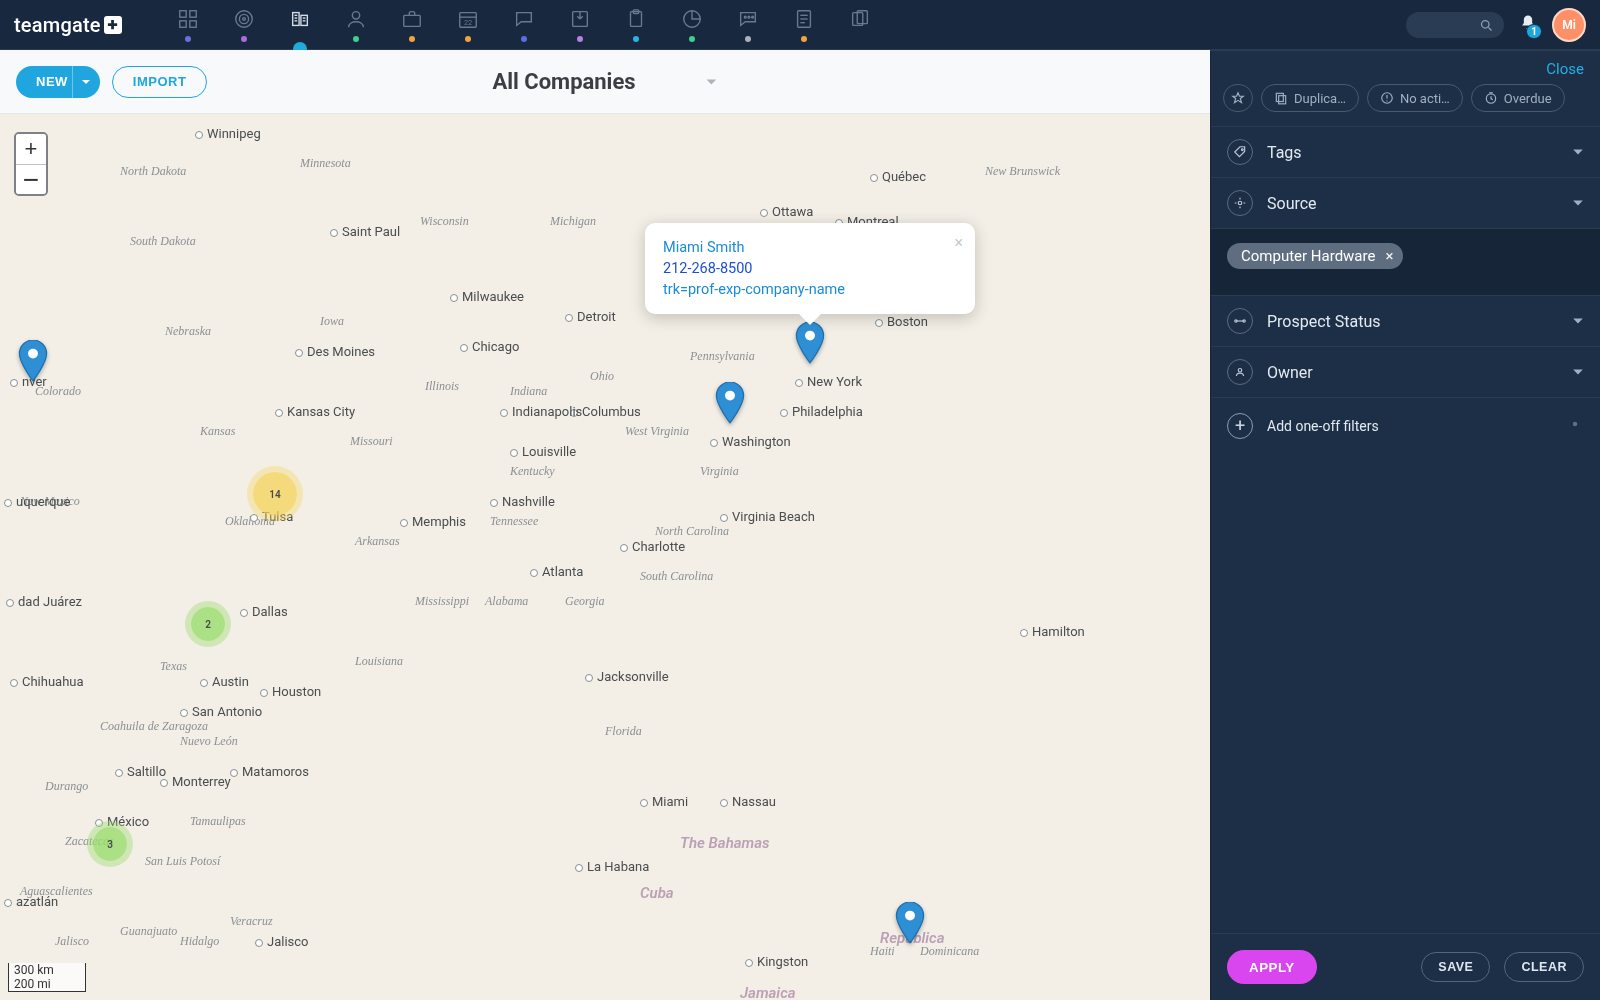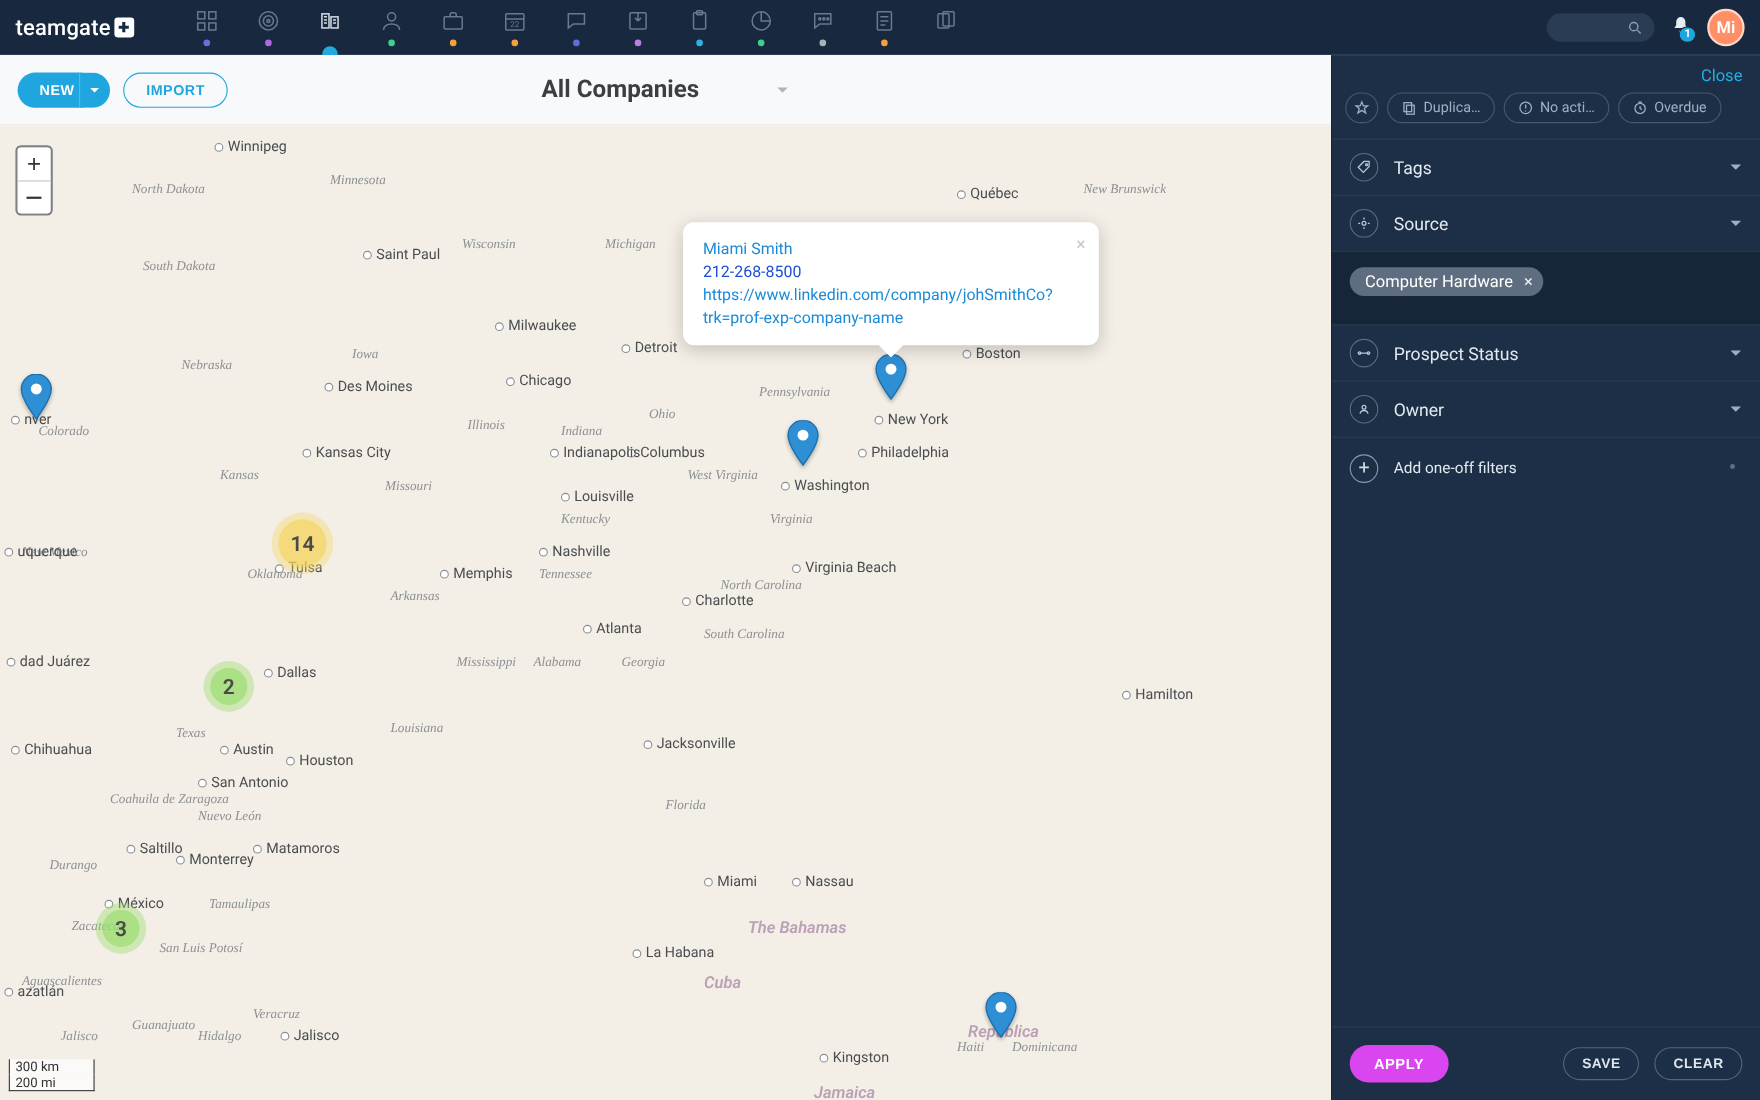--- a/index.html
+++ b/index.html
@@ -56,21 +56,21 @@
   .search-pill svg { width:15px; height:15px; stroke:#8ea0b4; fill:none; stroke-width:2; }
   .bell { position:relative; }
   .bell svg { width:20px; height:20px; fill:#e8edf3; }
   .bell-badge {
     position:absolute; bottom:-2px; right:-4px; background:#1fa6df; color:#fff;
     font-size:10px; font-weight:700; border-radius:8px; padding:0 4px; line-height:13px;
     border:1.5px solid #18293f;
   }
   .avatar {
     width:34px; height:34px; border-radius:50%;
-    background:#ff8f66; color:#fff; font-weight:600; font-size:15px;
+    background:#ff8f66; color:#fff; font-weight:600; font-size:12px;
     display:flex; align-items:center; justify-content:center;
     border:2px solid #ffd8c6;
   }
 
   
   .main { display:flex; height:calc(1000px - 50px); }
   .left  { flex:1 1 auto; position:relative; display:flex; flex-direction:column; }
   .right { width:390px; background:#1d2f46; color:#e3e9f0; display:flex; flex-direction:column; border-left:1px solid #15263b; }
 
   
@@ -138,21 +138,21 @@
   
   .scale { position:absolute; left:8px; bottom:8px; font-size:12px; color:#333; }
   .scale div{ border:1.5px solid #333; border-top:none; padding:0 5px; background:rgba(255,255,255,.7); width:78px;}
   .scale div:first-child{border-bottom:none}
 
   
   .pin { position:absolute; width:30px; height:42px; transform:translate(-50%,-100%); cursor:pointer;}
   .pin svg{width:100%;height:100%; filter:drop-shadow(0 2px 2px rgba(0,0,0,.3));}
   .cluster {
     position:absolute; transform:translate(-50%,-50%); border-radius:50%;
-    display:flex;align-items:center;justify-content:center; font-weight:600; color:#4a4a4a; font-size:19px; cursor:pointer;
+    display:flex;align-items:center;justify-content:center; font-weight:600; color:#4a4a4a; font-size:10px; cursor:pointer;
   }
   .cluster.yellow{ width:44px;height:44px; background:rgba(246,211,87,.75); box-shadow:0 0 0 6px rgba(246,211,87,.35);}
   .cluster.green { width:34px;height:34px; background:rgba(152,221,108,.8); box-shadow:0 0 0 6px rgba(152,221,108,.4);}
 
   
   .popup {
     position:absolute; transform:translate(-50%,-100%);
     background:#fff; border-radius:10px; box-shadow:0 4px 16px rgba(0,0,0,.2);
     padding:14px 42px 14px 18px; min-width:330px; font-size:14.5px; line-height:1.45;
   }
@@ -526,21 +526,20 @@
         <svg viewBox="0 0 24 34">
             <path fill="#2f8fd4" stroke="#1c6fae" d="M12 0C6 0 1 5 1 11c0 8 11 22 11 22s11-14 11-22C23 5 18 0 12 0z"></path>
             <circle cx="12" cy="11" r="4" fill="#fff"></circle>
           </svg>
       </div>
 
       <div class="popup" style="left:810px;top:200px">
         <span class="close">×</span>
         <div class="name">Miami Smith</div>
         <div class="phone">212-268-8500</div>
-        <div class="link">https://www.linkedin.com/company/johSmithCo?</div>
         <div class="link">trk=prof-exp-company-name</div>
       </div>
     </div>
   </div>
 
   <div class="right">
     <div class="panel-top">
       <a>Close</a>
     </div>
     <div class="chip-row">

